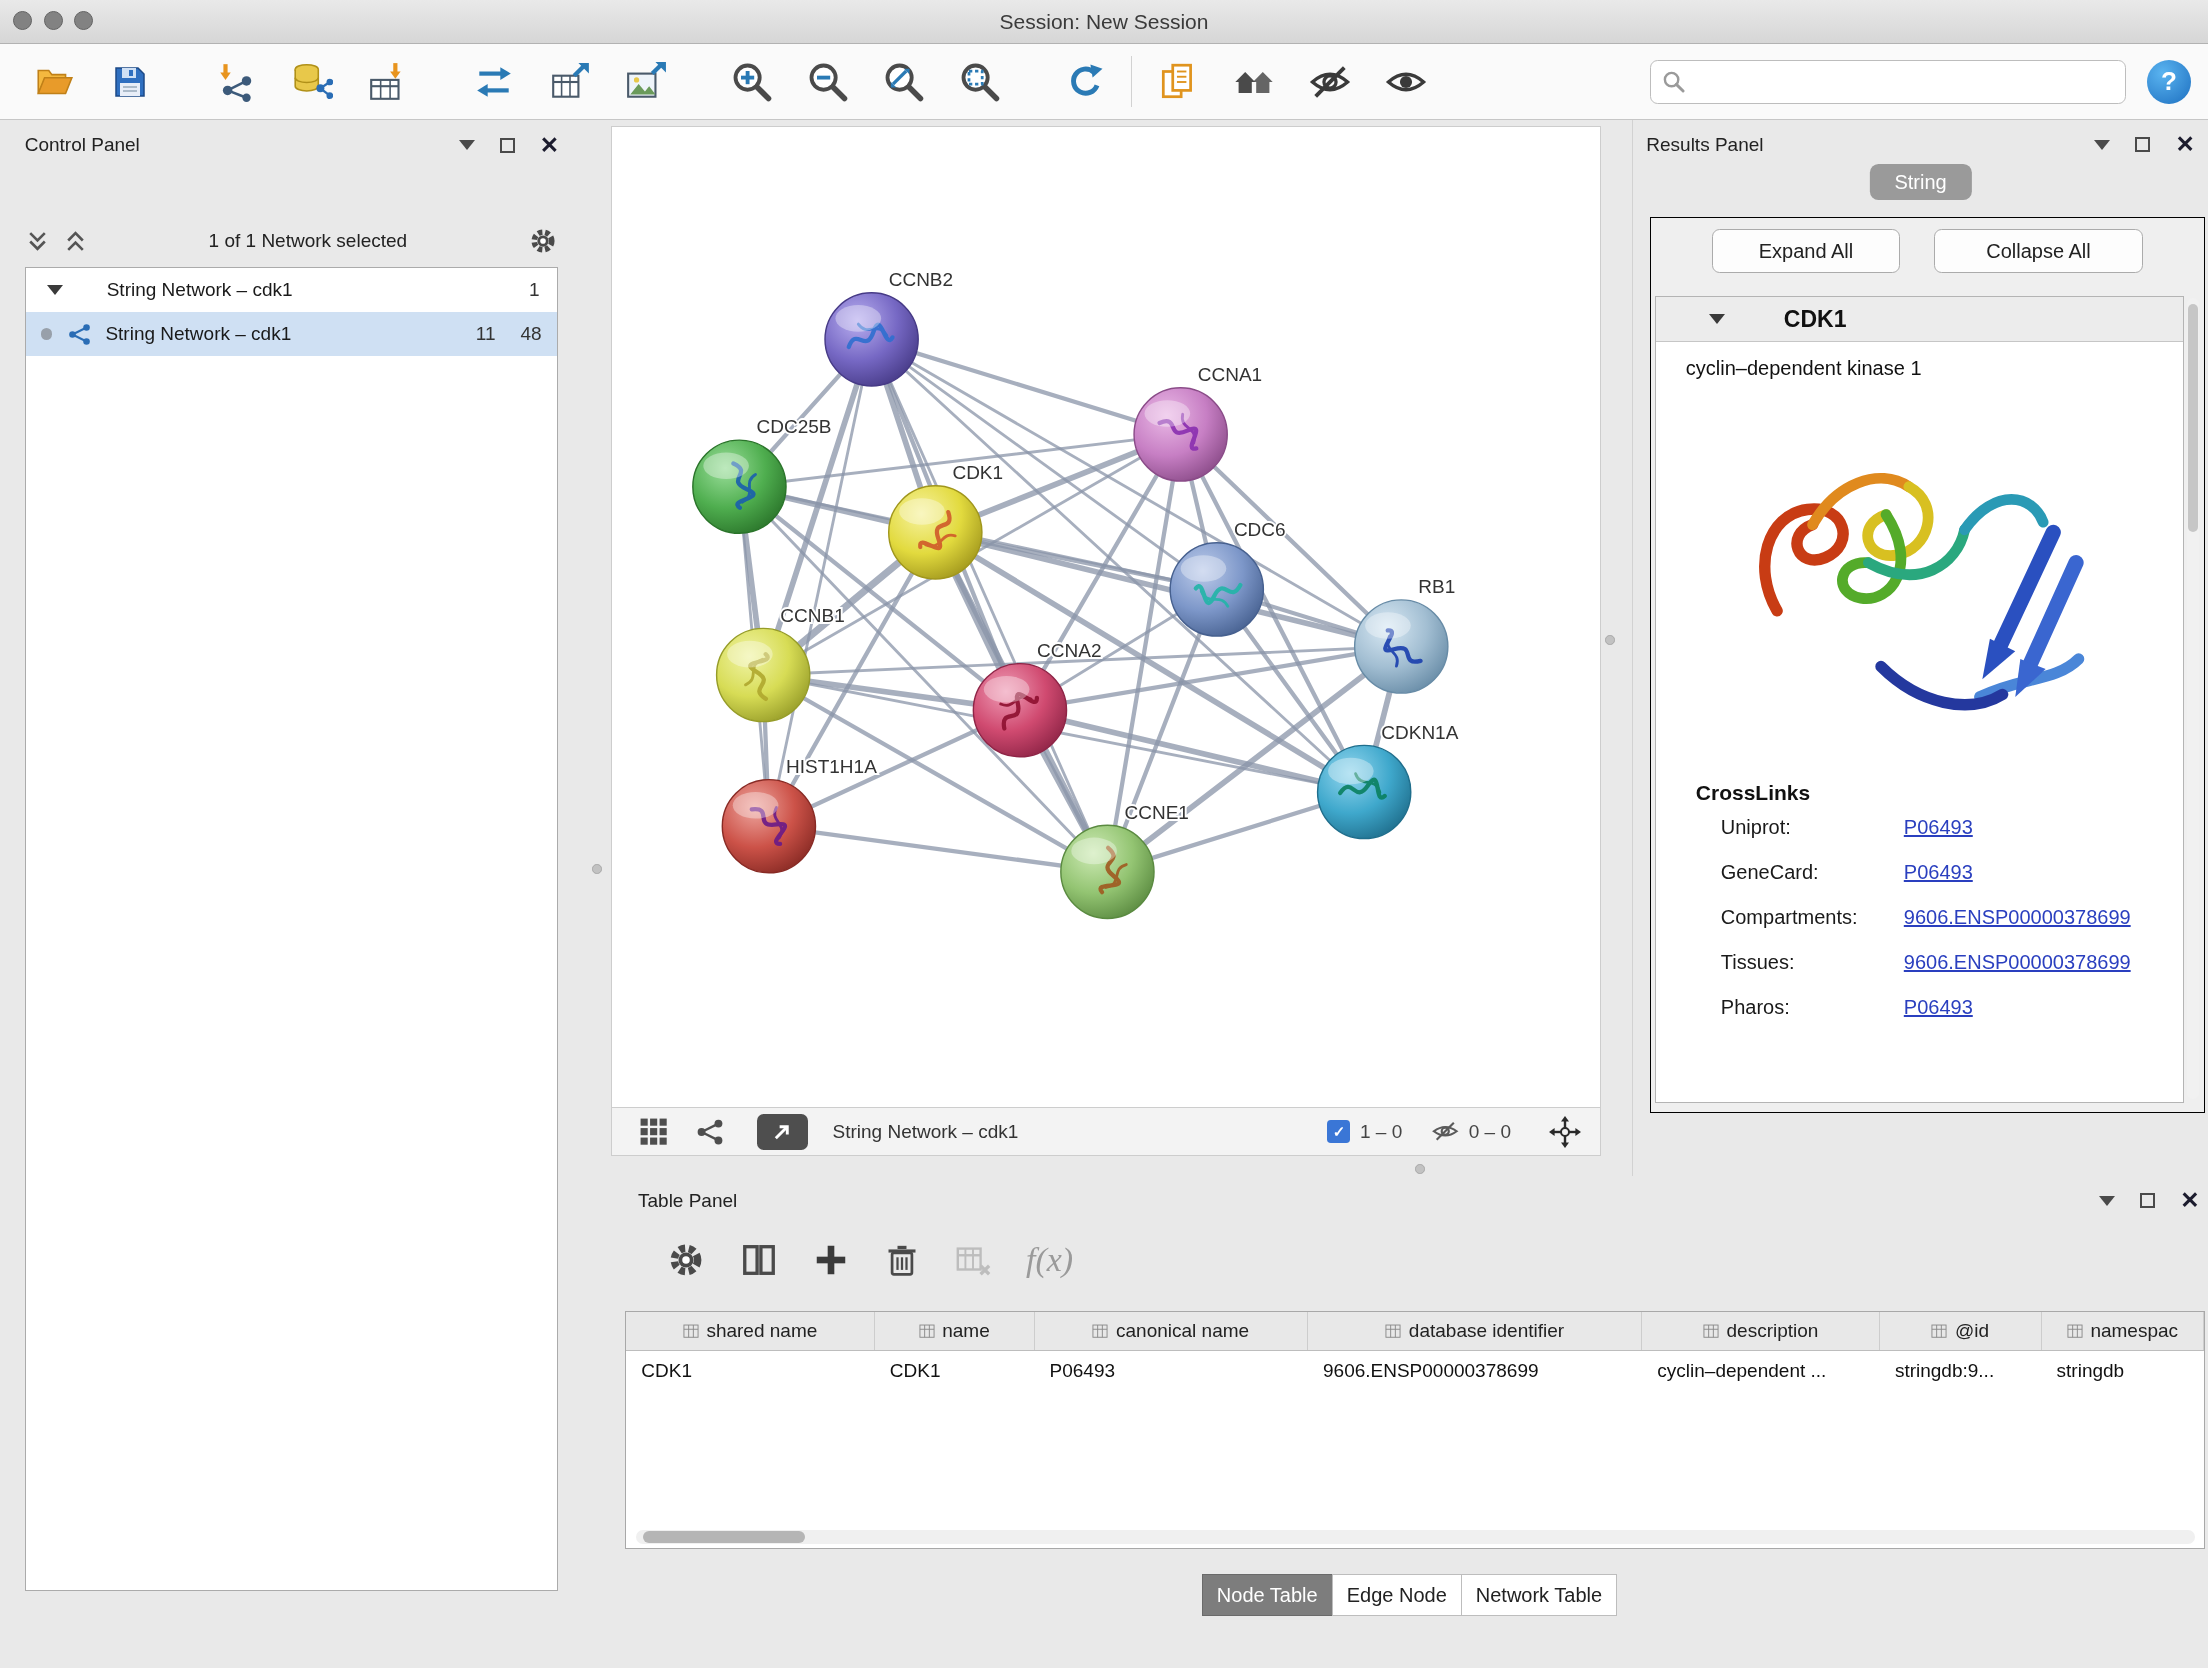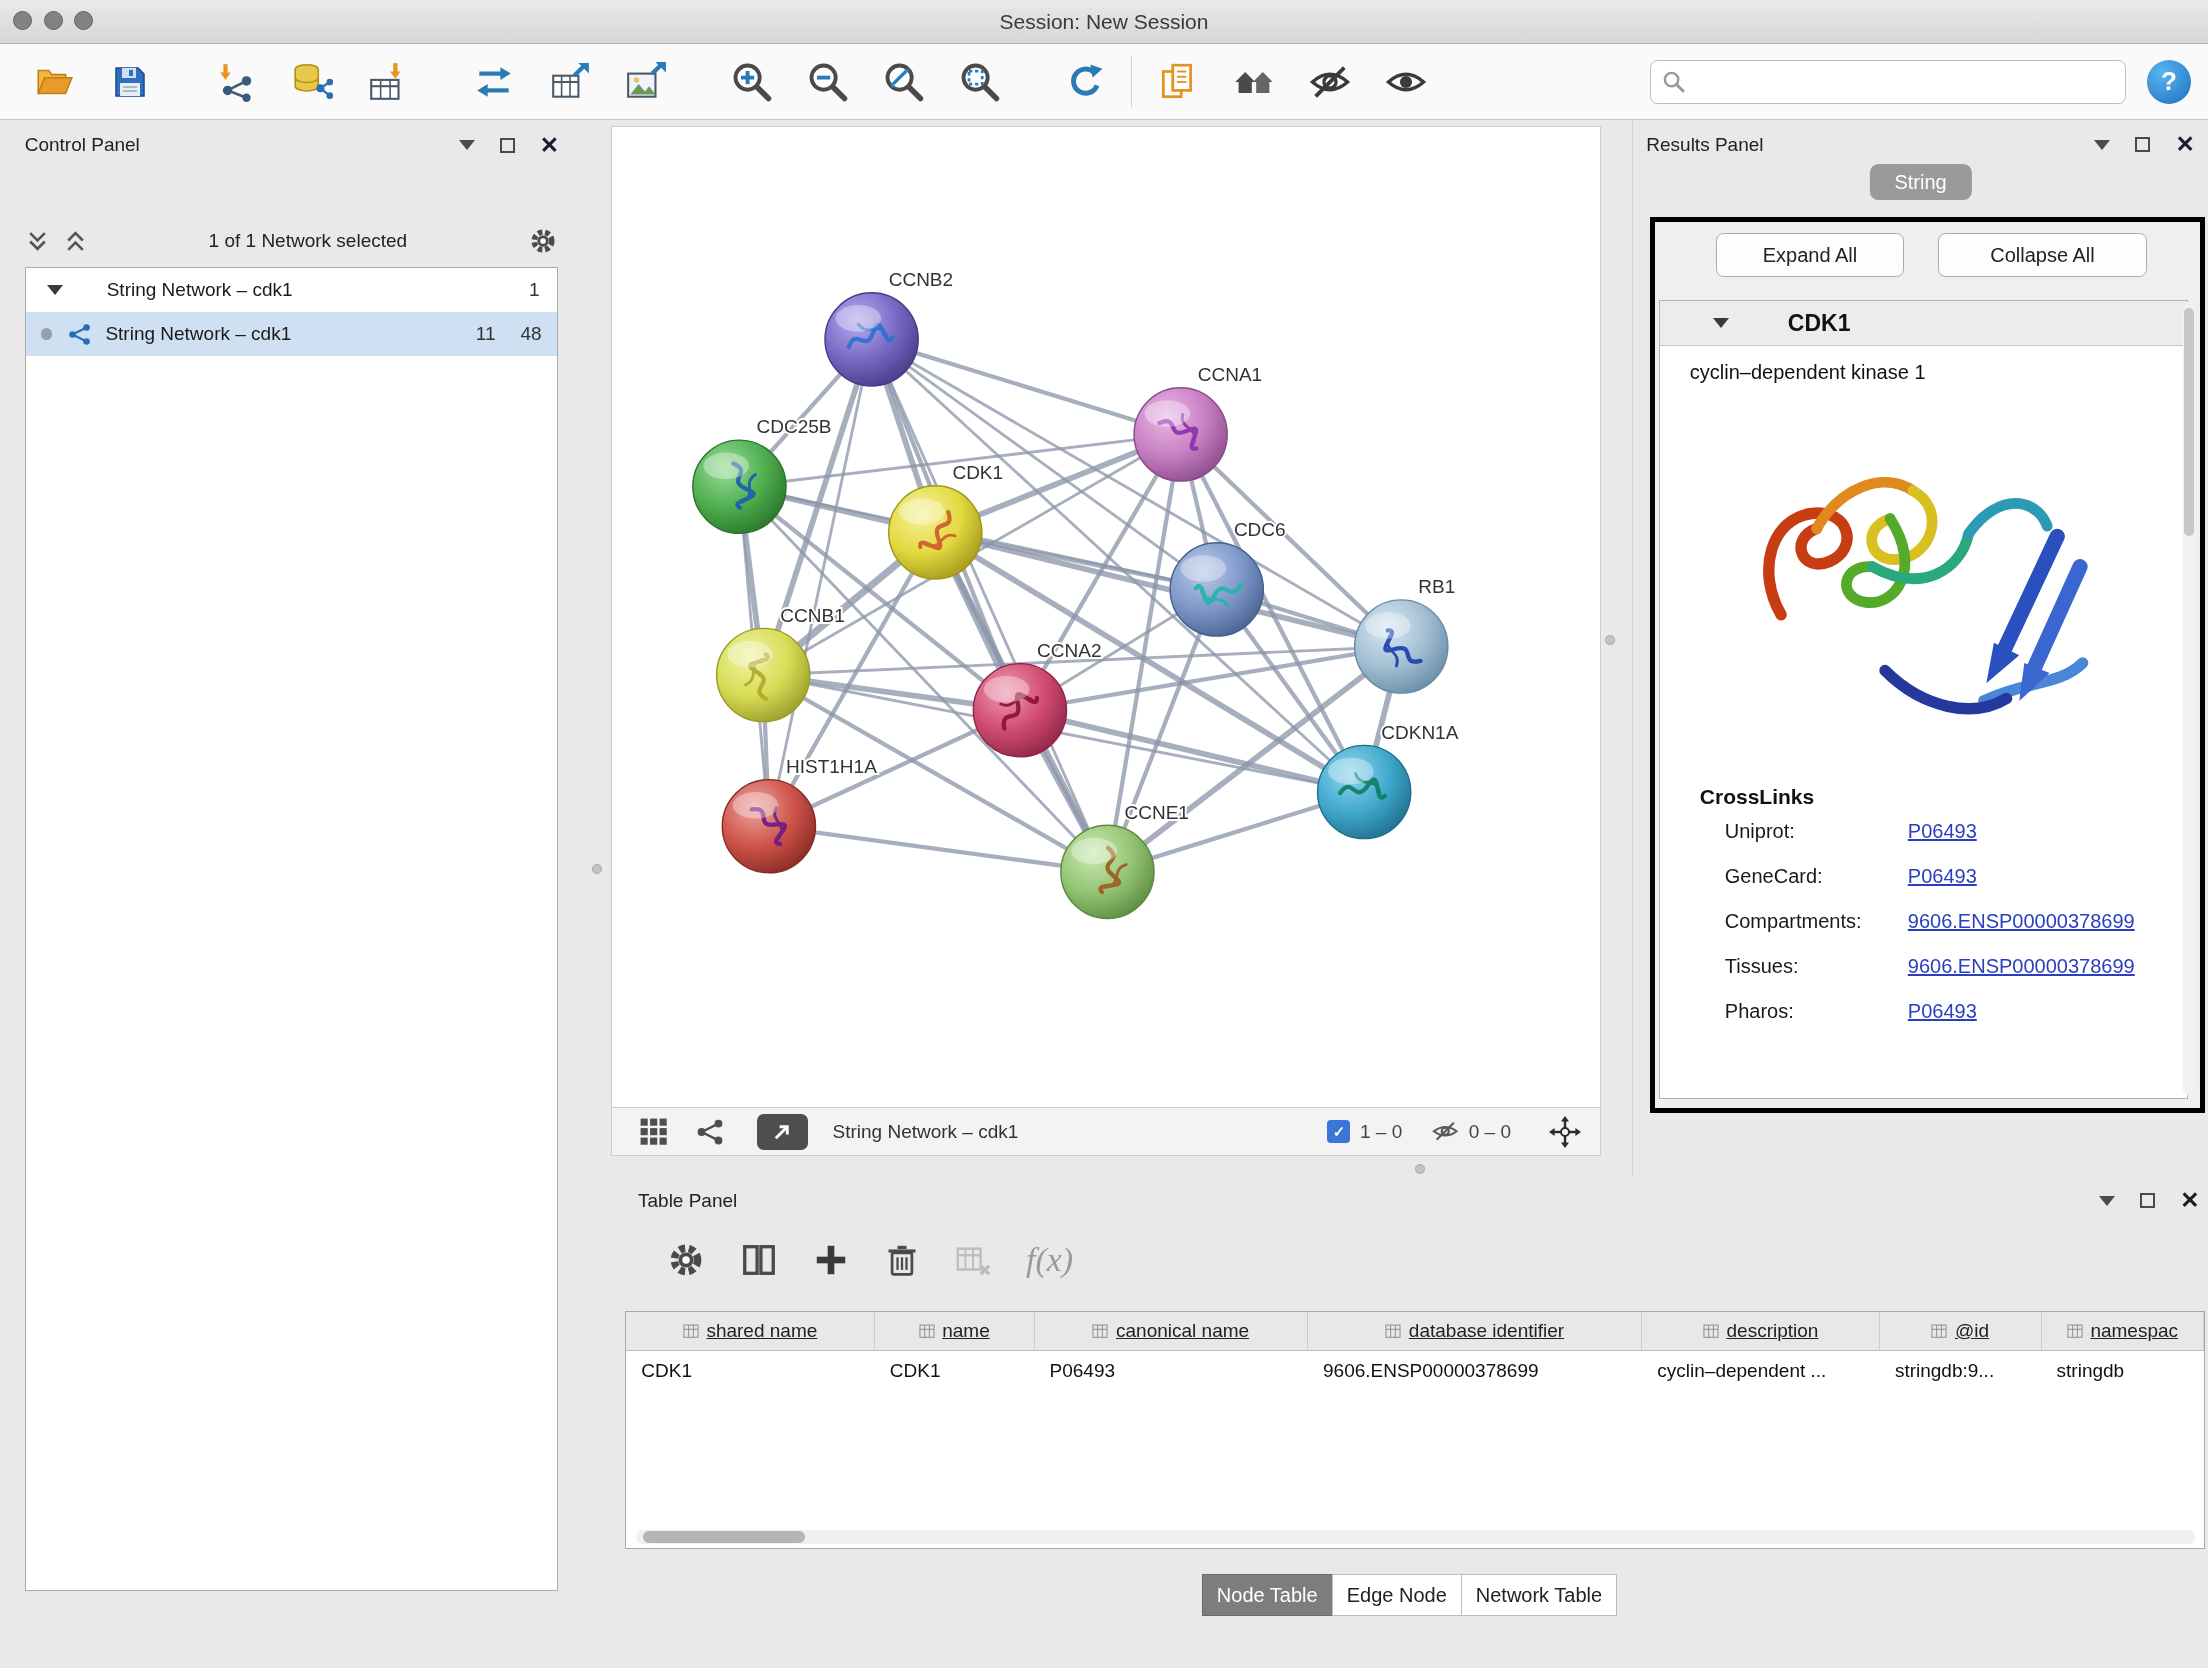--- a/index.html
+++ b/index.html
@@ -62,21 +62,21 @@
   .chk{width:23px;height:23px;background:#3a76d6;border-radius:3.8px;display:flex;align-items:center;justify-content:center;
     color:#fff;font-size:15px;font-weight:bold;}
   .nf-count{font-size:19px;color:#444;margin-left:9.5px;}
   .splitdot{position:absolute;width:9.5px;height:9.5px;border-radius:50%;background:#c2c2c2;border:1px solid #a8a8a8;box-sizing:border-box;}
 
   
   .results-panel{position:absolute;left:1632px;top:120px;width:576px;height:1056px;border-left:1px solid #d2d2d2;box-sizing:border-box;}
   .rp-header{position:absolute;left:13.3px;right:13.3px;top:5.7px;height:38px;display:flex;align-items:center;justify-content:space-between;}
   .string-badge{position:absolute;left:50%;transform:translateX(-50%);top:44px;height:36px;padding:0 25px;
     background:#9a9a9a;border-radius:8.6px;color:#fff;font-size:20px;line-height:36px;}
-  .rp-box{position:absolute;left:17px;top:97px;width:555px;height:896px;background:#efefef;border:5px solid #000000;box-sizing:border-box;}
+  .rp-box{position:absolute;left:17px;top:97px;width:555px;height:896px;background:#efefef;border:1px solid #000000;box-sizing:border-box;}
   .rp-btn{position:absolute;top:11.4px;height:44px;background:#fdfdfd;border:1px solid #ababab;border-radius:7.6px;
     font-size:20px;color:#222;display:flex;align-items:center;justify-content:center;box-sizing:border-box;}
   .rp-expand{left:61px;width:188px;}
   .rp-collapse{left:283px;width:209px;}
   .accordion{position:absolute;left:3.8px;top:78px;width:529px;bottom:9.5px;background:#fff;border:1px solid #b4b4b4;box-sizing:border-box;}
   .acc-header{height:44px;background:#ececec;border-bottom:1px solid #c6c6c6;display:flex;align-items:center;}
   .acc-title{font-size:23px;font-weight:bold;color:#111;margin-left:59px;}
   .acc-desc{margin:15px 0 0 30px;font-size:20px;color:#111;}
   .protein-wrap{margin:15px auto 0 auto;width:399px;height:380px;display:flex;align-items:center;justify-content:center;}
   .xl-title{margin:5.7px 0 0 40px;font-size:21px;font-weight:bold;color:#111;}
@@ -87,21 +87,21 @@
   .rp-vthumb{position:absolute;left:1px;top:5.7px;width:10.5px;height:228px;background:#c6c6c6;border-radius:5.7px;}
 
   
   .table-panel{position:absolute;left:611px;top:1176px;width:1598px;height:451px;}
   .tp-header{position:absolute;left:27px;right:9.5px;top:5.7px;height:38px;display:flex;align-items:center;justify-content:space-between;}
   .tp-toolbar{position:absolute;left:55px;top:55px;display:flex;align-items:center;gap:34px;height:57px;}
   .fx{font-family:"Liberation Serif",serif;font-style:italic;font-size:34px;color:#9a9a9a;}
   .nt-box{position:absolute;left:14.3px;top:135px;width:1580px;height:238px;background:#fff;border:1px solid #a8a8a8;box-sizing:border-box;}
   .nt-head{display:flex;height:38px;background:#e8e8e8;border-bottom:1px solid #bdbdbd;}
   .nt-th{display:flex;align-items:center;justify-content:center;gap:7.6px;font-size:19px;color:#222;
-    border-right:1px solid #cdcdcd;box-sizing:border-box;overflow:hidden;white-space:nowrap;text-decoration:underline;}
+    border-right:1px solid #cdcdcd;box-sizing:border-box;overflow:hidden;white-space:nowrap;}
   .nt-row{display:flex;height:40px;}
   .nt-td{display:flex;align-items:center;padding-left:15px;font-size:19px;color:#111;box-sizing:border-box;overflow:hidden;white-space:nowrap;}
   .nt-hscroll{position:absolute;left:9.5px;right:9.5px;bottom:3.8px;height:14.3px;background:#f0f0f0;border-radius:7.6px;}
   .nt-hthumb{position:absolute;left:7.6px;top:1px;width:162px;height:12.4px;background:#b5b5b5;border-radius:6.7px;}
   .table-tabs{position:absolute;left:0;width:100%;top:398px;display:flex;justify-content:center;}
   .tt{height:40px;line-height:40px;padding:0 14px;border:1px solid #bdbdbd;margin-left:-1px;background:#fff;font-size:20px;color:#222;}
   .tt.sel{background:#7d7d7d;color:#fff;border-color:#6a6a6a;}
 
   
   .statusbar{position:absolute;left:0;bottom:0;width:100%;height:42px;background:#e9e9e9;border-top:1px solid #c6c6c6;}

